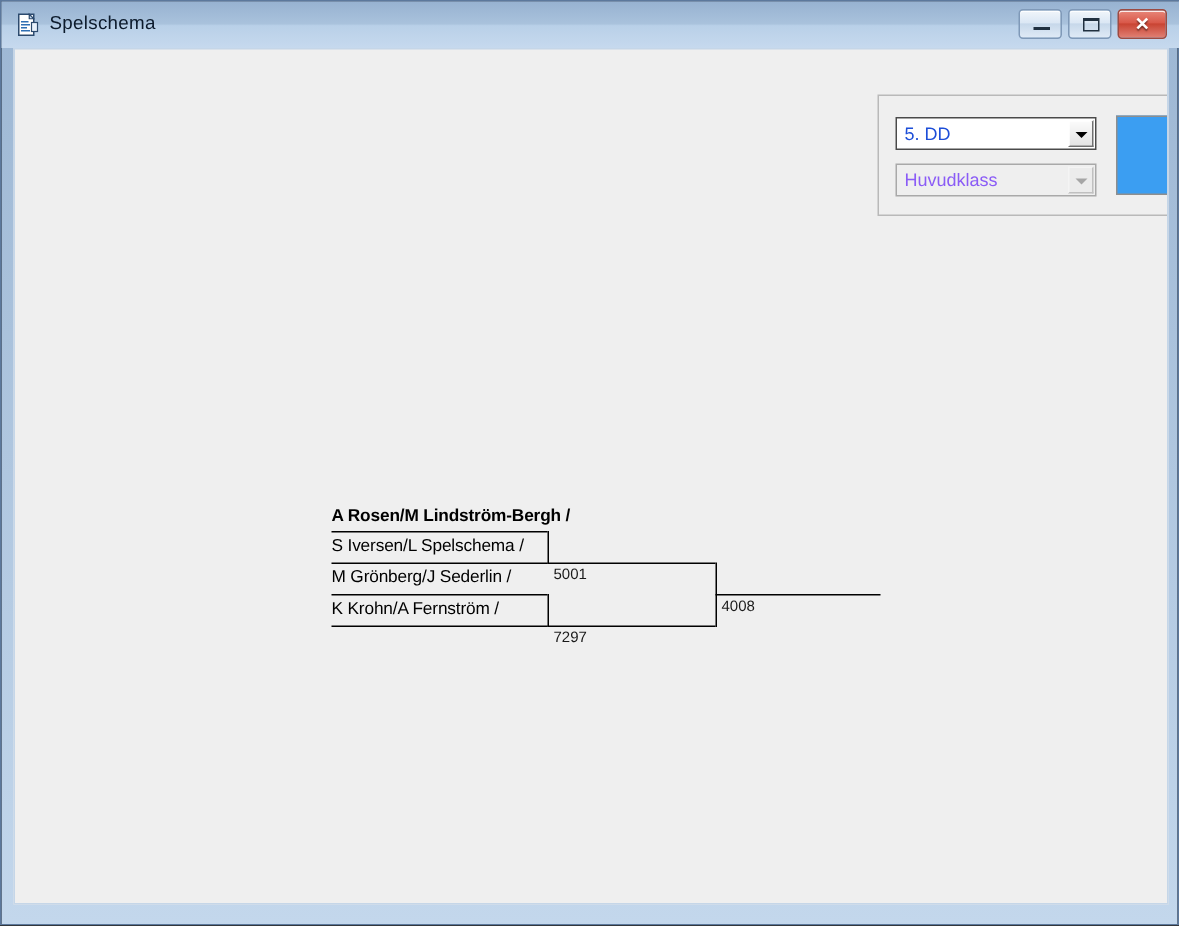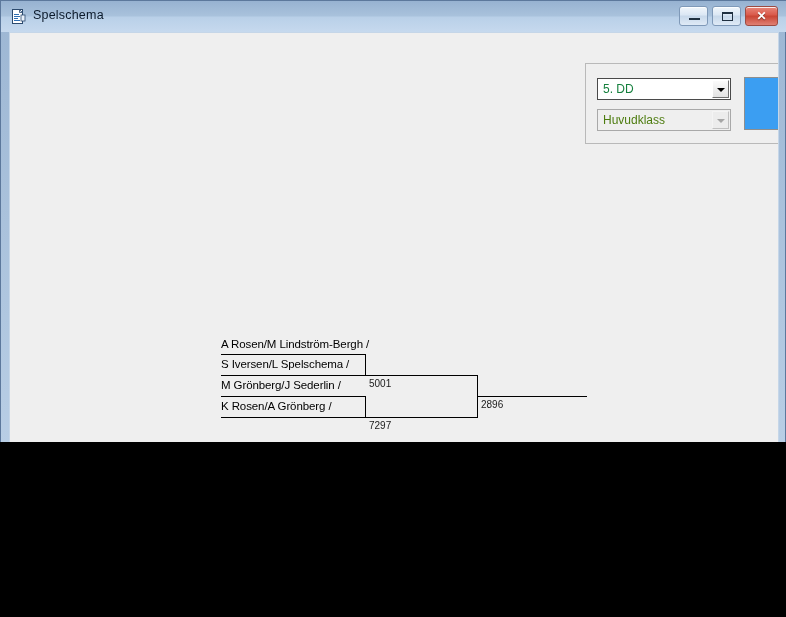--- a/index.html
+++ b/index.html
@@ -6,21 +6,21 @@
     margin: 0;
     padding: 0;
     background: #000;
   }
   body {
     font-family: "Liberation Sans", sans-serif;
   }
   #app {
     position: relative;
     width: 786px;
-    height: 442px;
+    height: 617px;
     overflow: hidden;
     background: #0b0b0b;
   }
 
   
   .window {
     position: absolute;
     left: 0; top: 0;
     width: 786px;
     height: 617px;
@@ -121,24 +121,24 @@
     height: 22px;
     background: #ffffff;
     border: 1px solid #4a4a4a;
   }
   .combo-class  { left: 11px; top: 14px;  width: 134px; }
   .combo-sub    { left: 11px; top: 45px;  width: 134px; background: #efefef; border: 1px solid #a9a9a9; }
   .combo-text {
     position: absolute;
     left: 5px; top: 3px;
     font-size: 12px;
-    color: #15803d;
-    white-space: nowrap;
-  }
-  .combo-sub .combo-text { color: #4d7c0f; }
+    color: #1d4ed8;
+    white-space: nowrap;
+  }
+  .combo-sub .combo-text { color: #8b5cf6; }
   .combo-btn {
     position: absolute;
     right: 1px; top: 1px;
     width: 17px; height: 18px;
     box-sizing: border-box;
     border: 1px solid #707070;
     border-top-color: #ffffff;
     border-left-color: #ffffff;
     background: linear-gradient(to bottom, #fbfbfb 0%, #e3e3e3 100%);
   }
@@ -238,40 +238,40 @@
           <span class="combo-text">Huvudklass</span>
           <span class="combo-btn">
             <span class="arrow"></span>
           </span>
         </div>
       </div>
       <div class="swatch"></div>
 
       <div class="bracket">
 
-        <span class="entry" style="left:211px; top:305px;">A Rosen/M Lindström-Bergh /</span>
+        <span class="entry" style="left:211px; top:305px;font-weight:bold;">A Rosen/M Lindström-Bergh /</span>
         <span class="entry" style="left:211px; top:325px;">S Iversen/L Spelschema /</span>
         <span class="entry" style="left:211px; top:346px;">M Grönberg/J Sederlin /</span>
-        <span class="entry" style="left:211px; top:367px;">K Rosen/A Grönberg /</span>
+        <span class="entry" style="left:211px; top:367px;">K Krohn/A Fernström /</span>
 
         <span class="hline" style="left:211px; top:321px; width:144px;"></span>
         <span class="hline" style="left:211px; top:342px; width:144px;"></span>
         <span class="hline" style="left:211px; top:363px; width:144px;"></span>
         <span class="hline" style="left:211px; top:384px; width:144px;"></span>
 
         <span class="vline" style="left:355px; top:321px; height:22px;"></span>
         <span class="vline" style="left:355px; top:363px; height:22px;"></span>
 
         <span class="hline" style="left:355px; top:342px; width:112px;"></span>
         <span class="hline" style="left:355px; top:384px; width:112px;"></span>
 
         <span class="vline" style="left:467px; top:342px; height:43px;"></span>
 
         <span class="hline" style="left:467px; top:363px; width:110px;"></span>
 
         <span class="matchno" style="left:359px; top:345px;">5001</span>
         <span class="matchno" style="left:359px; top:387px;">7297</span>
-        <span class="matchno" style="left:471px; top:366px;">2896</span>
+        <span class="matchno" style="left:471px; top:366px;">4008</span>
       </div>
 
     </div>
   </div>
 </div>
 
 </body></html>

